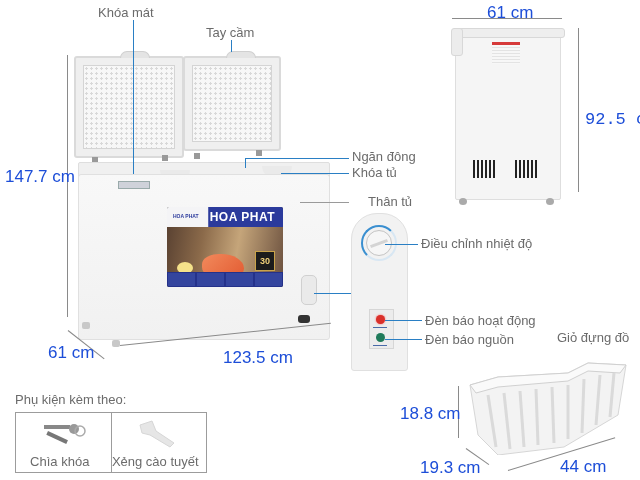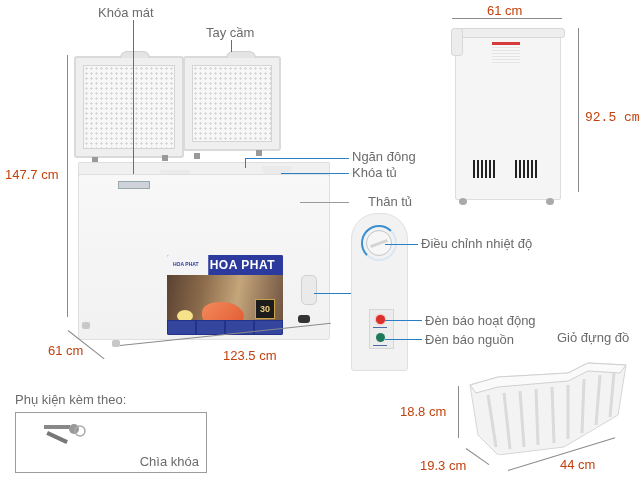--- a/index.html
+++ b/index.html
@@ -1,31 +1,31 @@
 <!DOCTYPE html>
 <html><head>
 <meta charset="utf-8">
 <style>
   html, body { margin:0; padding:0; background:#ffffff; }
   body { width:640px; height:480px; position:relative; overflow:hidden; font-family:"Liberation Sans", sans-serif; color:#666; }
   .abs { position:absolute; }
   .lbl { position:absolute; font-size:13px; color:#6b6b6b; white-space:nowrap; line-height:15px; }
-  .dim { position:absolute; font-size:13px; color:#c2410c; white-space:nowrap; }
+  .dim { position:absolute; font-size:17px; color:#1d4ed8; white-space:nowrap; }
   .line-blue { position:absolute; background:#2a7fc4; }
   .line-gray { position:absolute; background:#9a9a9a; }
   
   .lid { position:absolute; background:#efefef; border:2px solid #dadada; border-radius:3px; box-sizing:border-box; }
   .lid-inner { position:absolute; left:7px; top:7px; right:7px; bottom:7px; border:1px solid #d4d4d4;
     background-color:#f7f7f7;
     background-image: radial-gradient(circle, #d8d8d8 1px, transparent 1.3px);
     background-size:5px 5px; }
   .handle { position:absolute; width:28px; height:6px; background:#e4e4e4; border-radius:10px 10px 0 0; border:1px solid #d0d0d0; border-bottom:none; }
   .body-front { position:absolute; background:linear-gradient(#f8f8f8,#f1f1f1); border:1px solid #e0e0e0; border-radius:3px; }
   .top-rim { position:absolute; background:#f0f0f0; border:1px solid #dedede; border-radius:2px; }
-  .banner { position:absolute; left:167px; top:207px; width:116px; height:80px; border-radius:2px; overflow:hidden; background:#404040;margin-top:48px; }
+  .banner { position:absolute; left:167px; top:207px; width:116px; height:80px; border-radius:2px; overflow:hidden; background:#404040; }
   .banner-head { position:absolute; left:0; top:0; width:116px; height:20px; background:linear-gradient(90deg,#f4f4f6 0 35%,#2b3a9c 36% 100%); }
   .banner-brand { position:absolute; right:8px; top:3px; color:#fff; font-weight:bold; font-size:12px; letter-spacing:0.5px; }
   .banner-small { position:absolute; left:6px; top:6px; color:#2b3a9c; font-size:5px; font-weight:bold; }
   .banner-img { position:absolute; left:0; top:20px; width:116px; height:45px; background:linear-gradient(100deg,#5a4232 0%,#8b6a4a 30%,#c5a57a 60%,#6f5441 100%); }
   .salmon { position:absolute; left:35px; top:27px; width:42px; height:26px; border-radius:40% 55% 45% 50%; background:linear-gradient(135deg,#f28a5c,#e25a31); }
   .lemon { position:absolute; left:10px; top:35px; width:16px; height:12px; border-radius:50%; background:#f5e28a; }
   .badge30 { position:absolute; right:8px; top:24px; width:18px; height:18px; background:#1c1c1c; border:1px solid #c9a34a; color:#f0d079; font-size:9px; font-weight:bold; text-align:center; line-height:18px; }
   .banner-bottom { position:absolute; left:0; bottom:0; width:116px; height:15px; background:#24318a; display:flex; gap:2px; padding:1px; box-sizing:border-box; }
   .banner-bottom span { flex:1; background:#34459e; }
   .logo-tag { position:absolute; left:118px; top:181px; width:30px; height:6px; background:#cfd2da; border:1px solid #9aa; font-size:4px; }
@@ -46,21 +46,21 @@
   .side-lidhandle { position:absolute; left:451px; top:28px; width:10px; height:26px; background:#ececec; border:1px solid #d8d8d8; border-radius:3px; }
   .side-label { position:absolute; left:492px; top:42px; width:28px; height:22px; background:repeating-linear-gradient(#f7f7f7 0 2px,#e3e3e3 2px 3px); }
   .side-label-red { position:absolute; left:492px; top:42px; width:28px; height:3px; background:#d63a3a; }
   .vent { position:absolute; width:24px; height:18px; background:repeating-linear-gradient(90deg,#222 0 2px,transparent 2px 4px); }
   
   .basket { position:absolute; left:468px; top:355px; width:160px; height:100px; }
   
   .acc-table { position:absolute; left:15px; top:412px; width:192px; height:61px; border:1px solid #9c9c9c; display:flex; box-sizing:border-box; }
   .acc-cell { flex:1; position:relative; border-right:1px solid #9c9c9c; }
   .acc-cell:last-child { border-right:none; }
-  .acc-label { position:absolute; bottom:3px; left:0; right:7px; text-align:right; font-size:13px; color:#6b6b6b; }
+  .acc-label { position:absolute; bottom:3px; left:0; right:7px; text-align:center; font-size:13px; color:#6b6b6b; }
   .arrow-h { position:absolute; height:1px; background:#8a8a8a; }
   .arrow-v { position:absolute; width:1px; background:#8a8a8a; }
 </style>
 </head>
 <body>
 
 <div>
 
   <div class="lid" style="left:74px;top:56px;width:110px;height:102px;">
     <div class="lid-inner"></div>
@@ -186,13 +186,19 @@
 <div class="acc-table">
   <div class="acc-cell">
     <svg width="50" height="34" viewBox="0 0 50 34" style="position:absolute;left:24px;top:4px;">
       <rect x="4" y="8" width="26" height="4" fill="#888"></rect>
       <rect x="8" y="14" width="22" height="4" transform="rotate(25 8 14)" fill="#777"></rect>
       <circle cx="34" cy="12" r="5" fill="#999"></circle>
       <circle cx="40" cy="14" r="5" fill="none" stroke="#aaa" stroke-width="1.5"></circle>
     </svg>
     <span class="acc-label">Chìa khóa</span>
   </div>
+  <div class="acc-cell">
+    <svg width="50" height="34" viewBox="0 0 50 34" style="position:absolute;left:22px;top:4px;">
+      <path d="M6 8 L18 4 L22 14 L40 26 L36 30 L16 18 L8 16 Z" fill="#e6e6e6" stroke="#d6d6d6"></path>
+    </svg>
+    <span class="acc-label">Xẻng cào tuyết</span>
+  </div>
 </div>
 
 </body></html>

